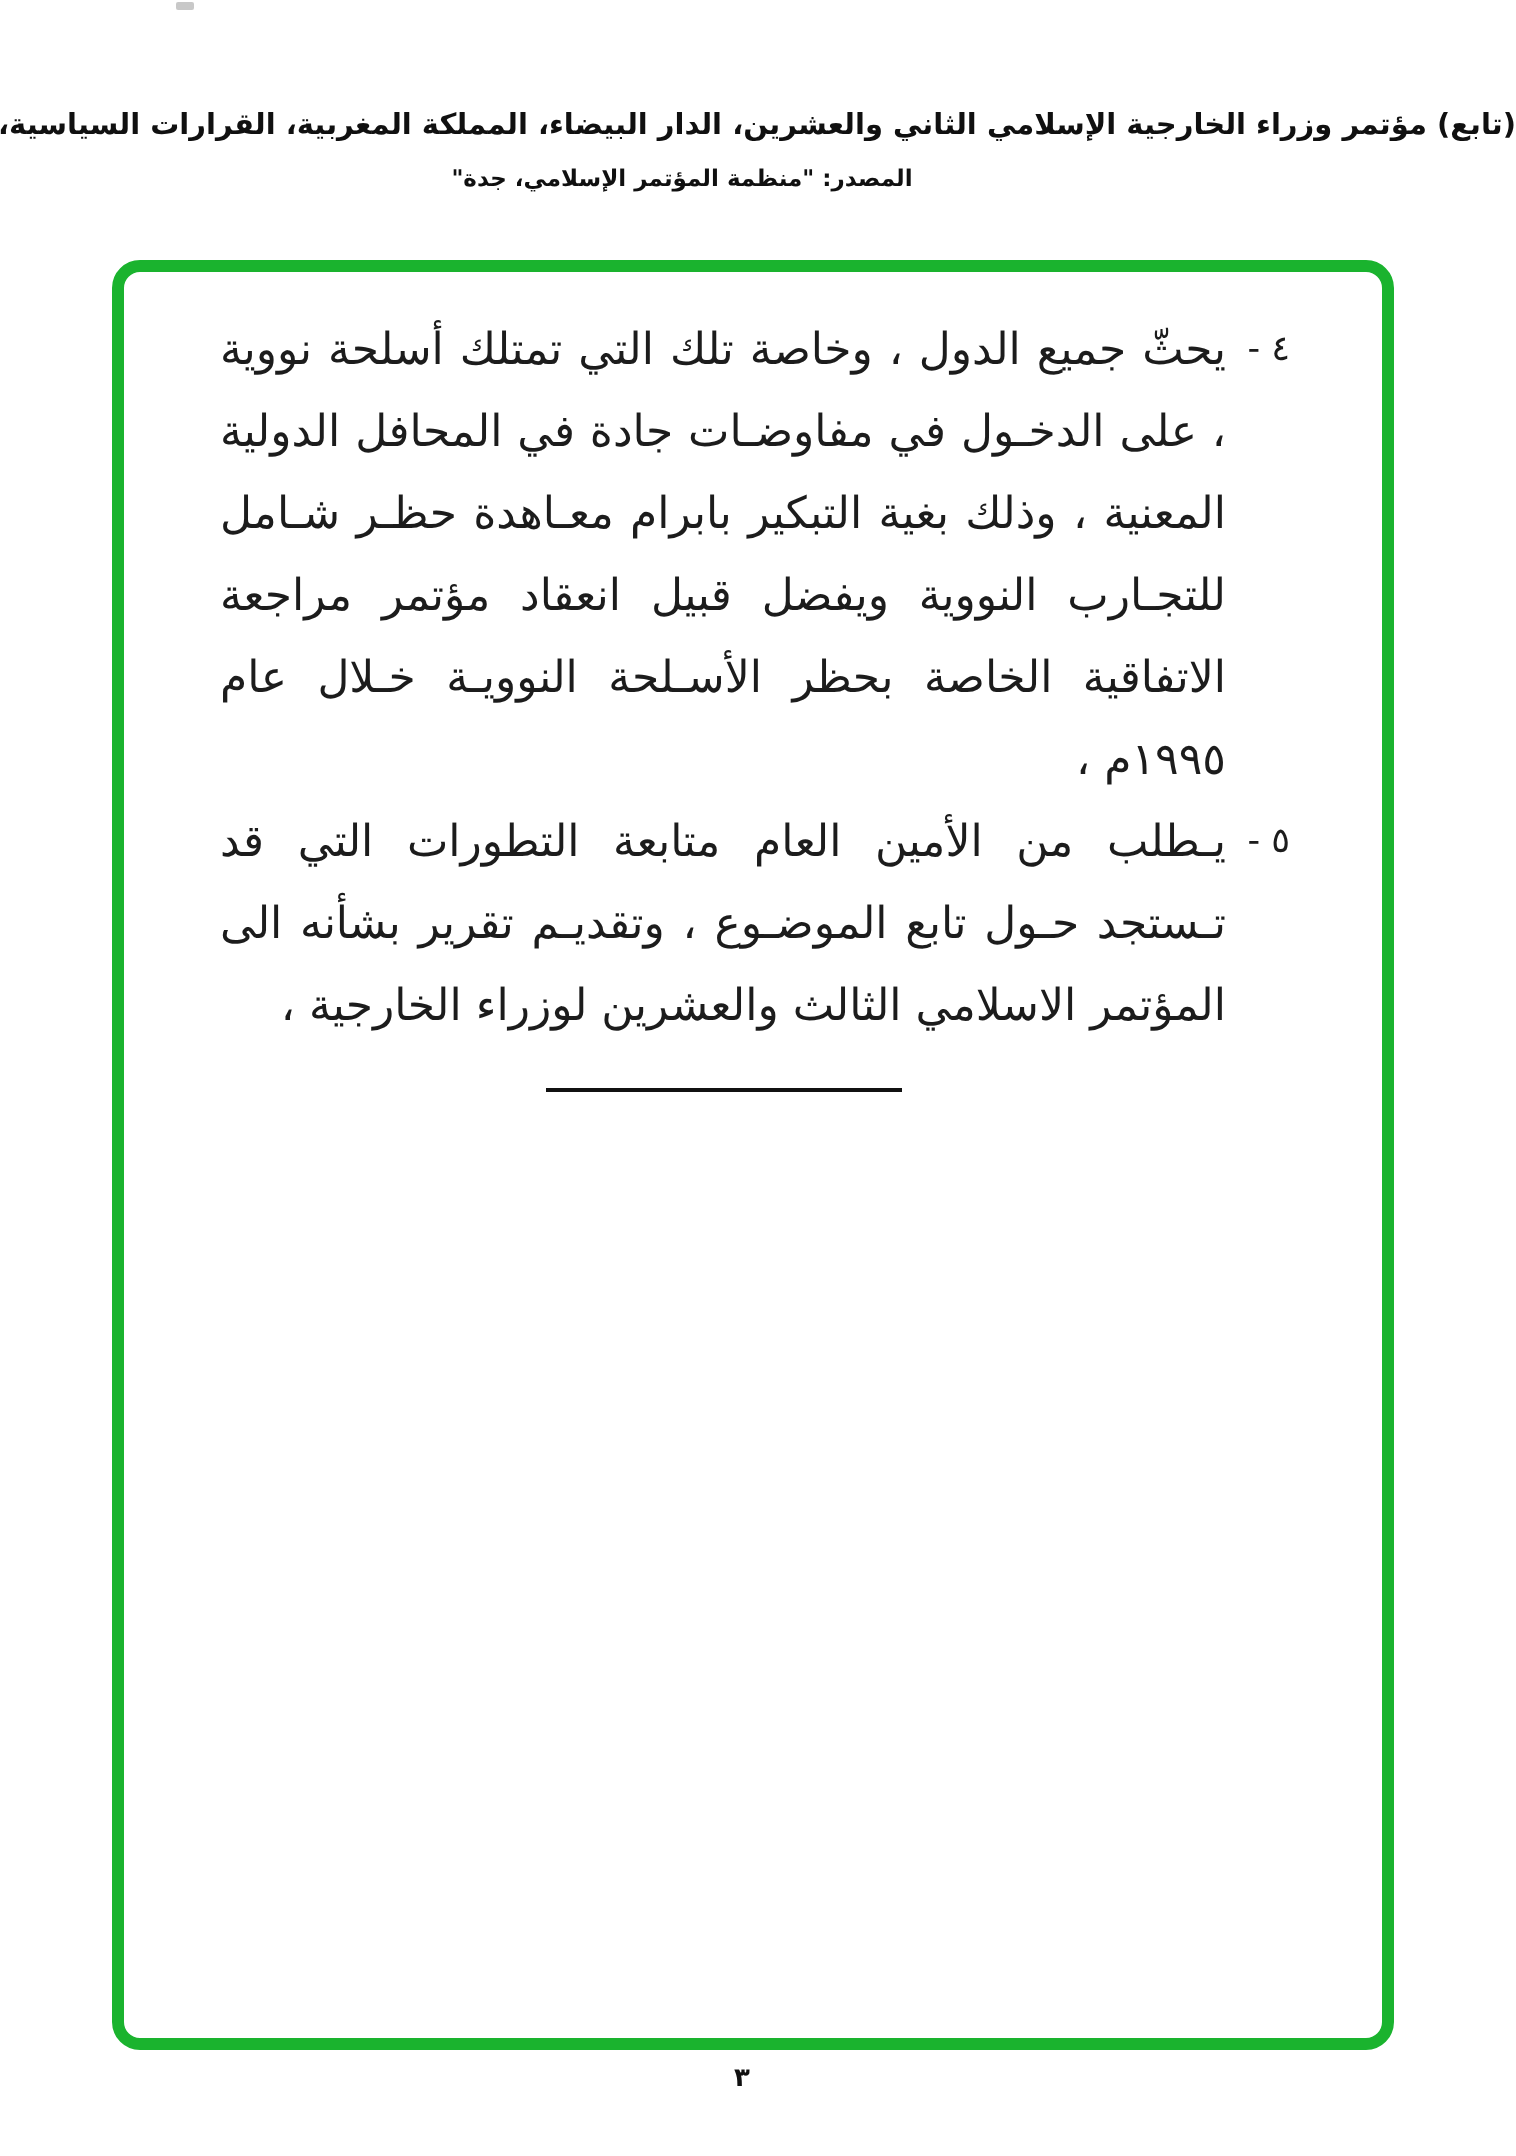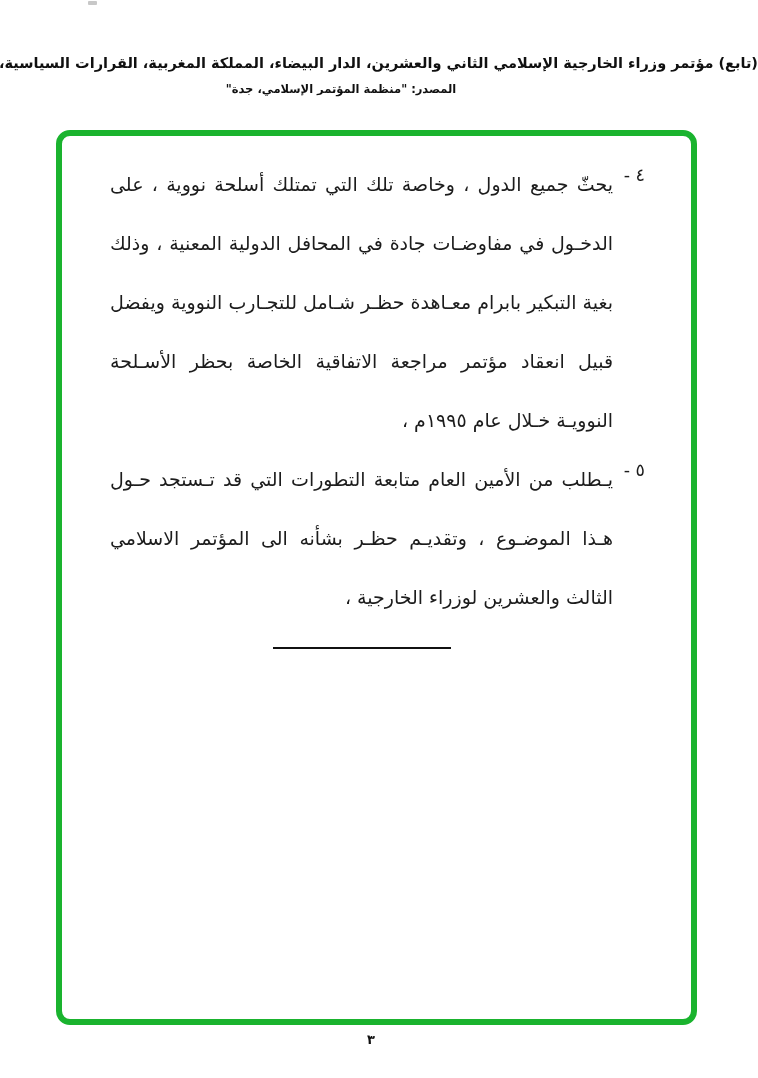--- a/index.html
+++ b/index.html
@@ -41,21 +41,21 @@
     display:flex;direction:rtl;align-items:flex-start;
   }
   .item + .item{margin-top:0px;}
   .item .marker{
     flex:0 0 32px;
     font-size:17.5px;line-height:41px;
     white-space:nowrap;
   }
   .item .item-text{
     flex:1;margin:0;
-    font-size:19px;line-height:59px;
+    font-size:22px;line-height:41px;
     text-align:justify;text-justify:inter-word;
   }
   .separator{
     width:178px;height:0;
     border:none;border-top:2px solid #111111;
     margin:20px auto 0 auto;
     transform:translateX(-16px);
   }
   .page-number{
     position:absolute;top:1032px;left:0;right:0;
@@ -76,21 +76,21 @@
 <div class="frame">
   <div class="frame-content">
 
     <div class="item">
       <span class="marker">٤ -</span>
       <p class="item-text">يحثّ جميع الدول ، وخاصة تلك التي تمتلك أسلحة نووية ، على الدخـول في مفاوضـات جادة في المحافل الدولية المعنية ، وذلك بغية التبكير بابرام معـاهدة حظـر شـامل للتجـارب النووية ويفضل قبيل انعقاد مؤتمر مراجعة الاتفاقية الخاصة بحظر الأسـلحة النوويـة خـلال عام ١٩٩٥م ،</p>
     </div>
 
     <div class="item">
       <span class="marker">٥ -</span>
-      <p class="item-text">يـطلب من الأمين العام متابعة التطورات التي قد تـستجد حـول هـذا الموضـوع ، وتقديـم حظـر بشأنه الى المؤتمر الاسلامي الثالث والعشرين لوزراء الخارجية ،</p>
+      <p class="item-text">يـطلب من الأمين العام متابعة التطورات التي قد تـستجد حـول تابع الموضـوع ، وتقديـم تقرير بشأنه الى المؤتمر الاسلامي الثالث والعشرين لوزراء الخارجية ،</p>
     </div>
 
     <hr class="separator">
 
   </div>
 </div>
 
 <div class="page-number">٣</div>
 
 </body></html>

